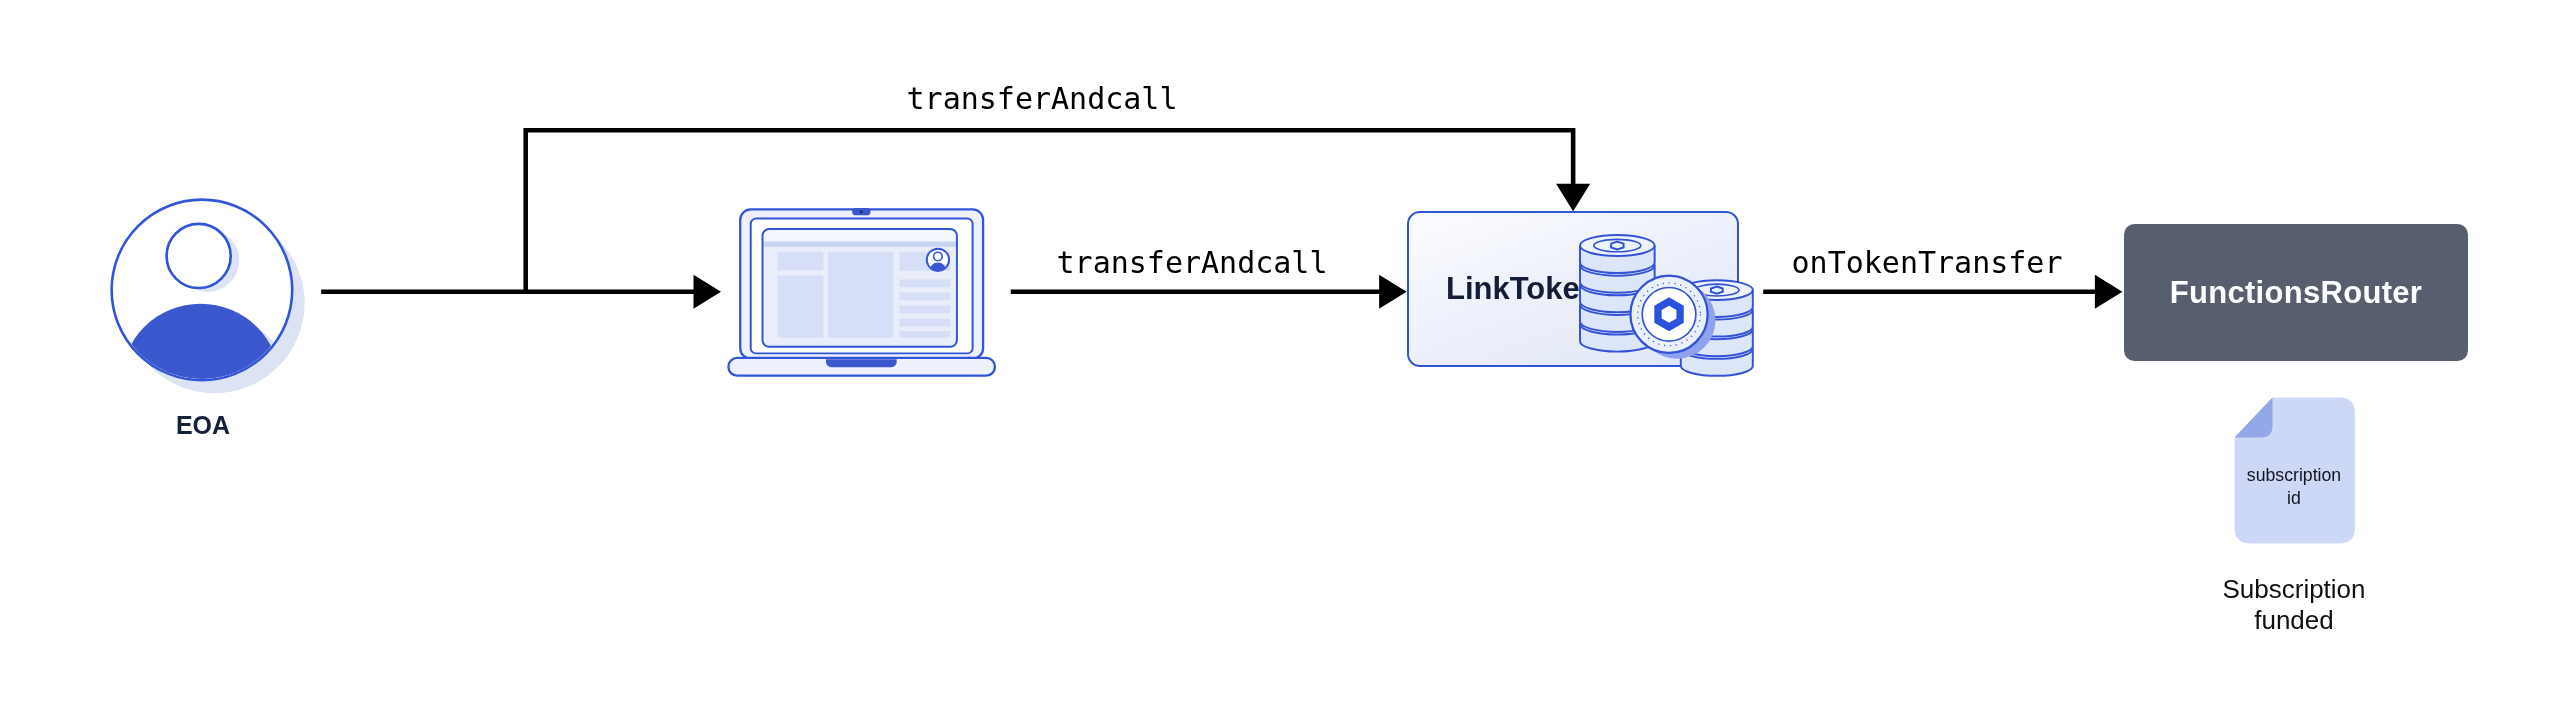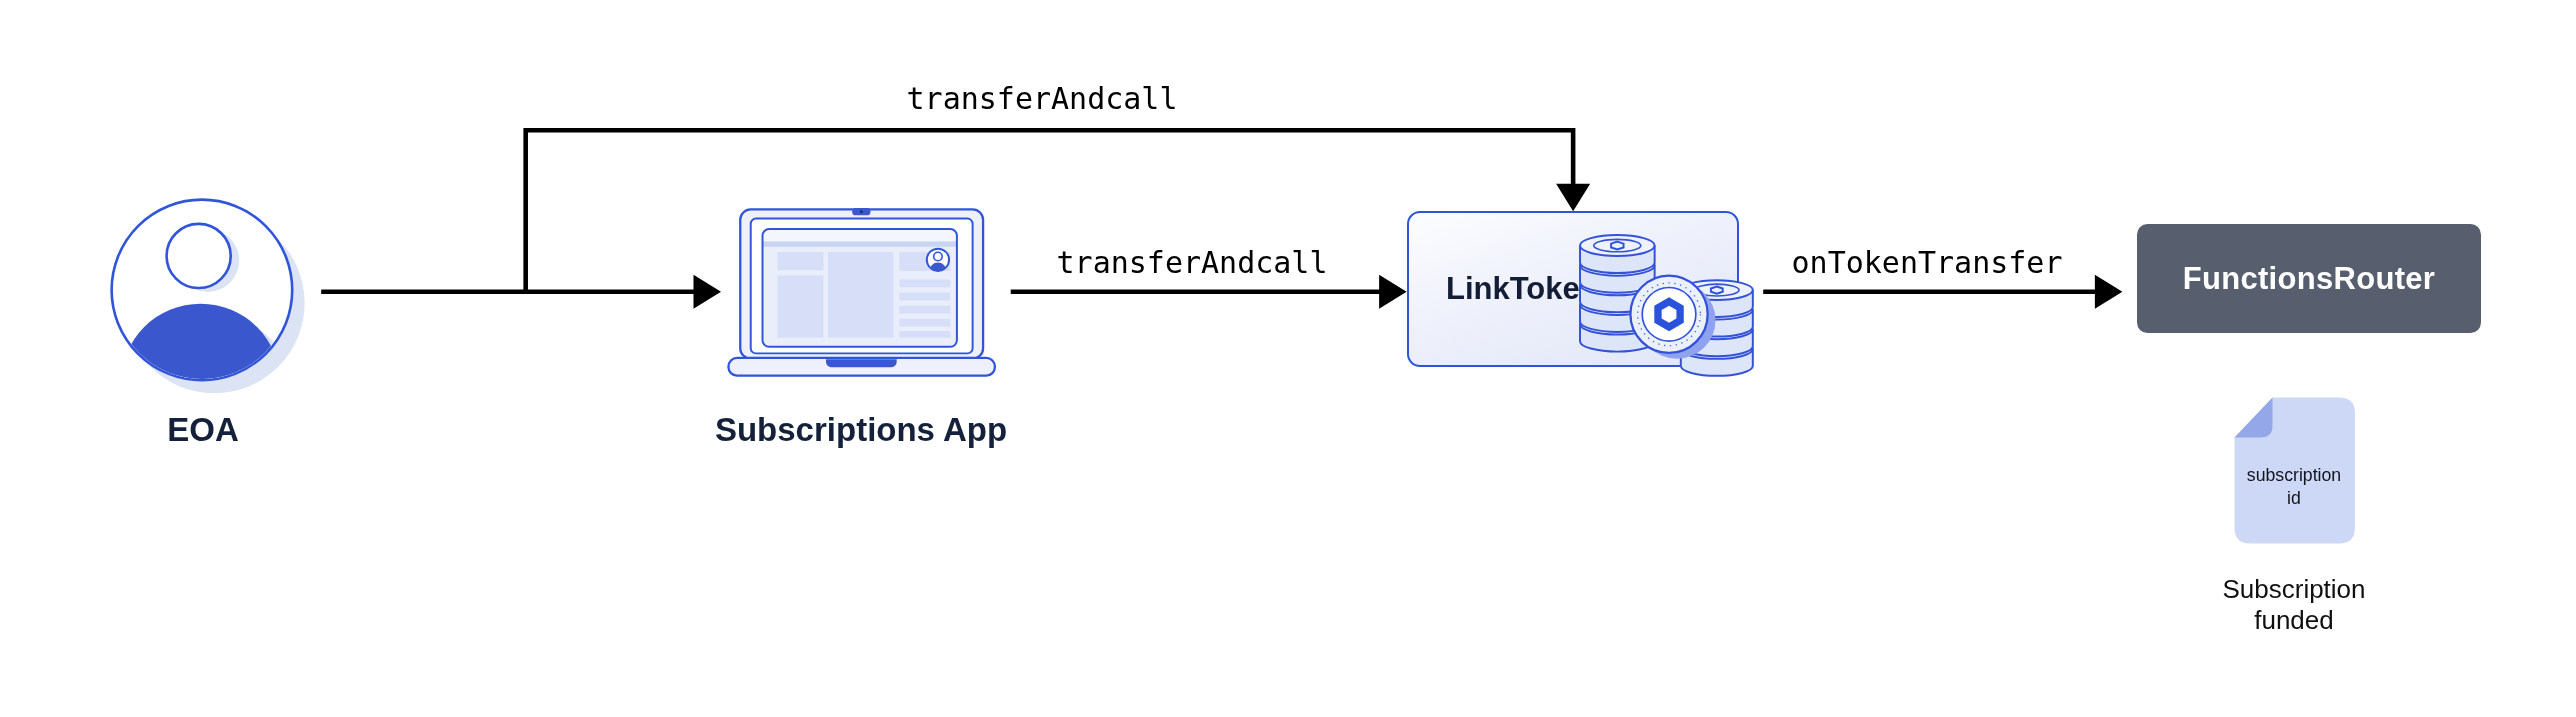--- a/index.html
+++ b/index.html
@@ -21,21 +21,21 @@
     color:#000000;
     white-space:nowrap;
     transform:translateX(-50%);
     line-height:1;
   }
 
   
   .node-caption{
     position:absolute;
     font-weight:700;
-    font-size:33px;
+    font-size:25px;
     color:#15213b;
     white-space:nowrap;
     transform:translateX(-50%);
     line-height:1;
   }
 
   
   .linktoken-box{
     position:absolute;
     left:1407px;top:211px;width:332px;height:156px;
@@ -44,28 +44,27 @@
     border-radius:13px;
     background:linear-gradient(160deg,#fcfdff 0%,#eef1fb 45%,#e0e6f7 100%);
     display:flex;align-items:center;
     padding-left:37px;
     font-weight:700;font-size:31px;color:#131d36;
   }
 
   
   .router-box{
     position:absolute;
-    left:2124px;top:224px;width:344px;height:109px;
+    left:2124px;top:224px;width:344px;height:137px;
     box-sizing:border-box;
     border-radius:10.5px;
     background:#575f6e;
     display:flex;align-items:center;justify-content:center;
     font-weight:700;font-size:31px;color:#ffffff;
     letter-spacing:0.3px;
-    margin-left:13px;
   }
 
   
   .doc-label{
     position:absolute;
     left:2294px;top:464px;
     transform:translateX(-50%);
     font-size:17.7px;line-height:1.32;
     color:#14141e;text-align:center;
     white-space:nowrap;
@@ -166,21 +165,20 @@
       <g clip-path="url(#lapAv)">
         <circle cx="1431" cy="413" r="13" fill="#3b57ce"></circle>
       </g>
       <circle cx="1431" cy="391" r="6.5" fill="#ffffff" stroke="#3155d8" stroke-width="2.5"></circle>
     </g>
 
     <rect x="1111" y="546" width="407" height="27" rx="13" fill="#eef1fb" stroke="#3155d8" stroke-width="3.5"></rect>
     <path d="M 1260 548 h 108 v 4 a 8 8 0 0 1 -8 8 h -92 a 8 8 0 0 1 -8 -8 z" fill="#3b57ce"></path>
   </svg>
 
-  <div class="node-caption" style="left:861px;top:413px;">Subscriptions App</div>
 
   <div class="linktoken-box">
     <span>LinkToken</span>
   </div>
 
   <svg class="abs" style="left:1563px;top:223px;" width="216" height="161" viewBox="2385 340 330 245">
     <g stroke="#3352d8" stroke-width="3">
 
       <g>
         <path d="M 2411 494 v 26 a 57 16 0 0 0 114 0 v -26" fill="#dde5f8"></path>

